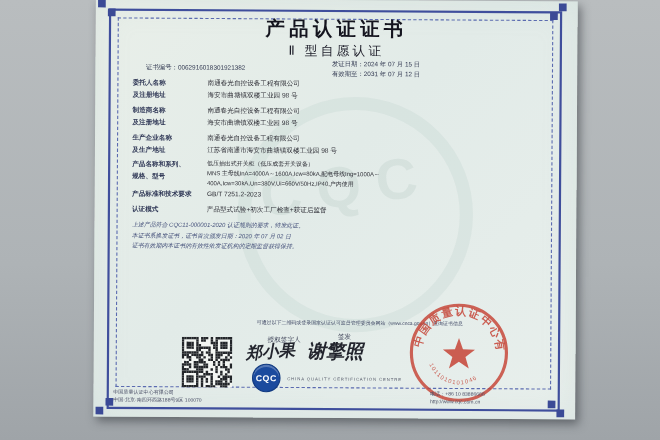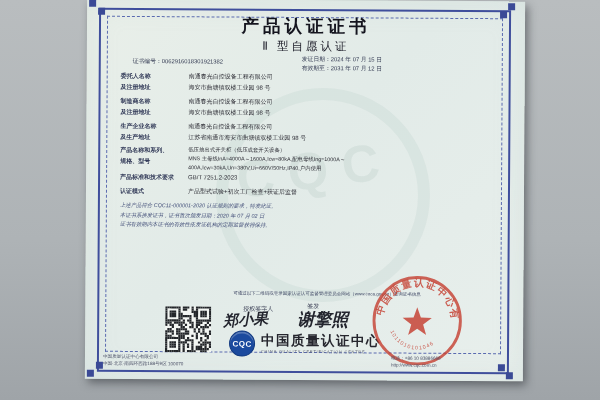--- a/index.html
+++ b/index.html
@@ -395,26 +395,25 @@
           <rect x="26.4" y="44.0" width="2.2" height="2.2" fill="#23262a"></rect>
           <rect x="28.6" y="44.0" width="2.2" height="2.2" fill="#23262a"></rect>
           <rect x="35.2" y="44.0" width="2.2" height="2.2" fill="#23262a"></rect>
           <rect x="37.4" y="44.0" width="2.2" height="2.2" fill="#23262a"></rect>
           <rect x="39.6" y="44.0" width="2.2" height="2.2" fill="#23262a"></rect>
         </svg></div>
 
     <div class="sig-label" style="left:158px;top:305px">授权签字人</div>
     <div class="sig-label" style="left:222px;top:302px">签发</div>
     <div class="sig" style="left:138px;top:311px;transform:rotate(-4deg)">郑小果</div>
-    <div class="sig" style="left:212px;top:308px;font-size:17px">谢擎照</div>
+    <div class="sig" style="left:194px;top:308px;font-size:17px">谢擎照</div>
 
     <div class="logo-row">
       <div class="cqc-circle">CQC</div>
       <div class="org-block">
-        <div class="org-name">中国质量认证中心</div>
         <div class="org-en">CHINA QUALITY CERTIFICATION CENTRE</div>
       </div>
     </div>
 
     <svg class="seal" viewBox="0 0 100 100" xmlns="http://www.w3.org/2000/svg">
       <defs>
         <path id="sealTop" d="M 14,50 a 36,36 0 1,1 72,0" fill="none"></path>
         <path id="sealBot" d="M 20,50 a 30,30 0 0,0 60,0" fill="none"></path>
       </defs>
       <circle cx="50" cy="50" r="45" fill="none" stroke="#c43c2e" stroke-width="3" opacity="0.9"></circle>

